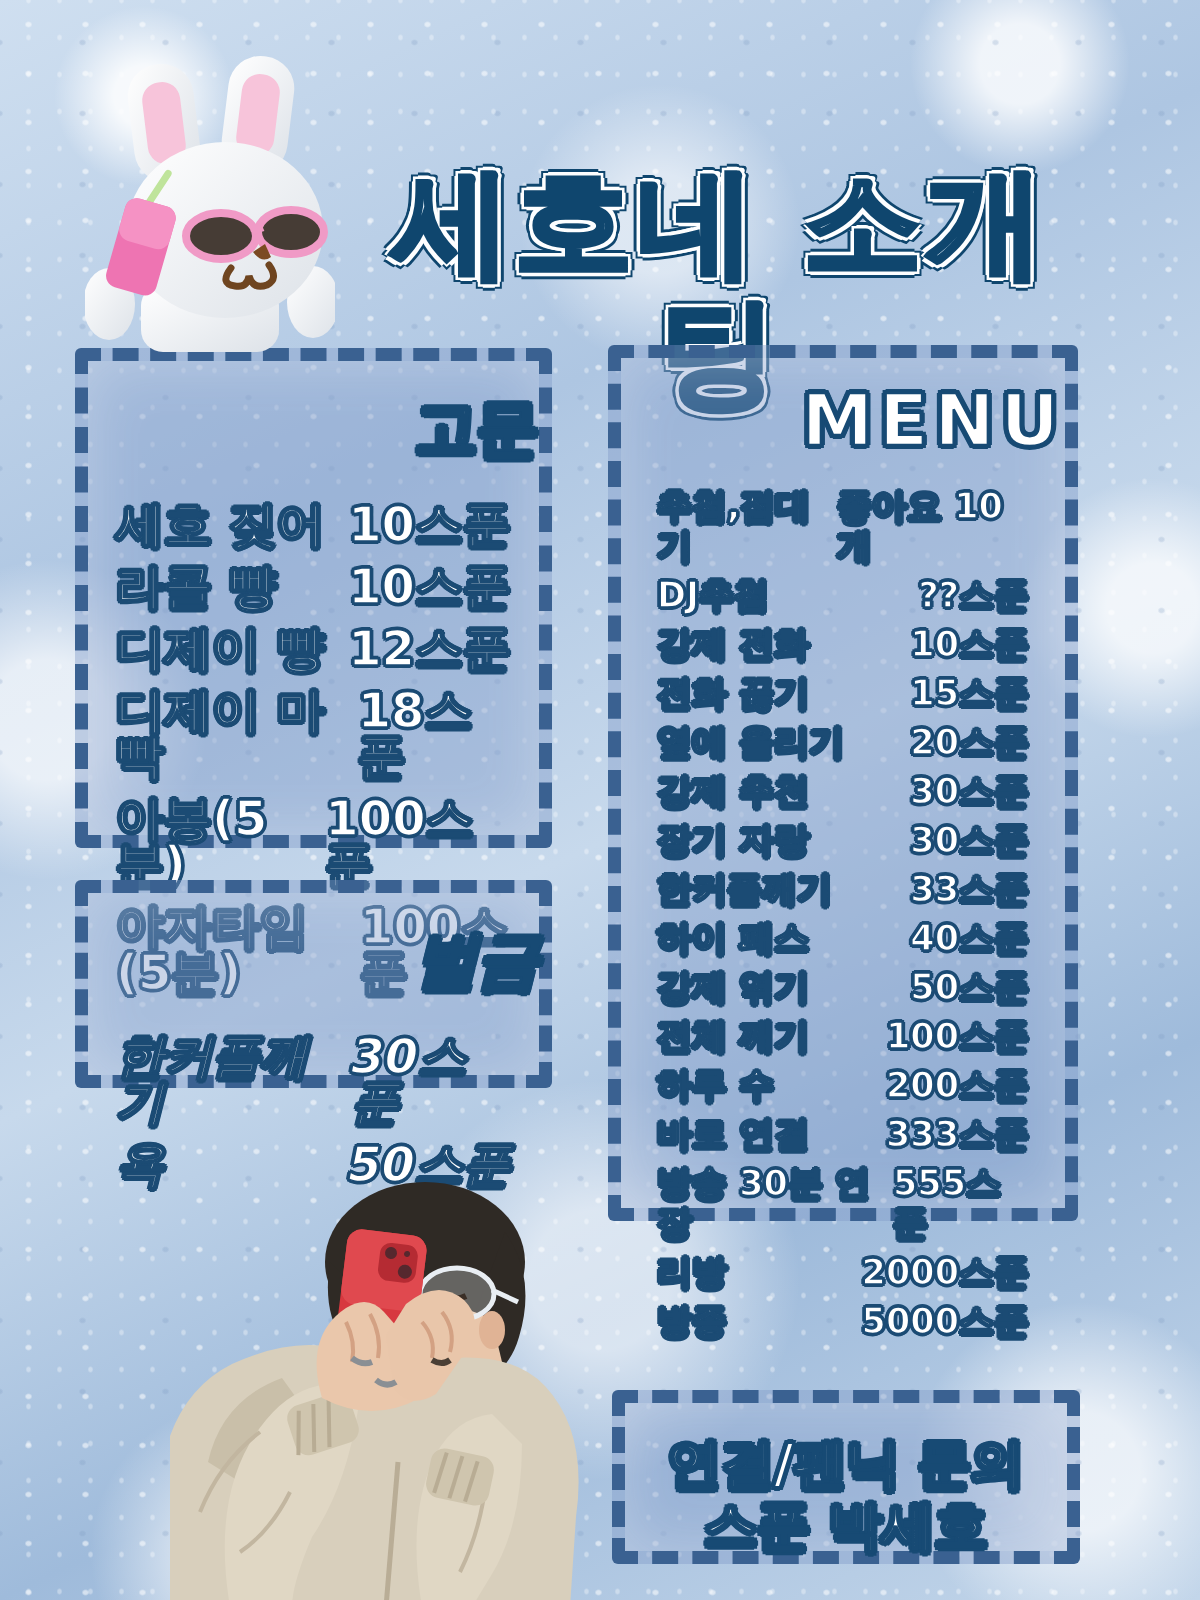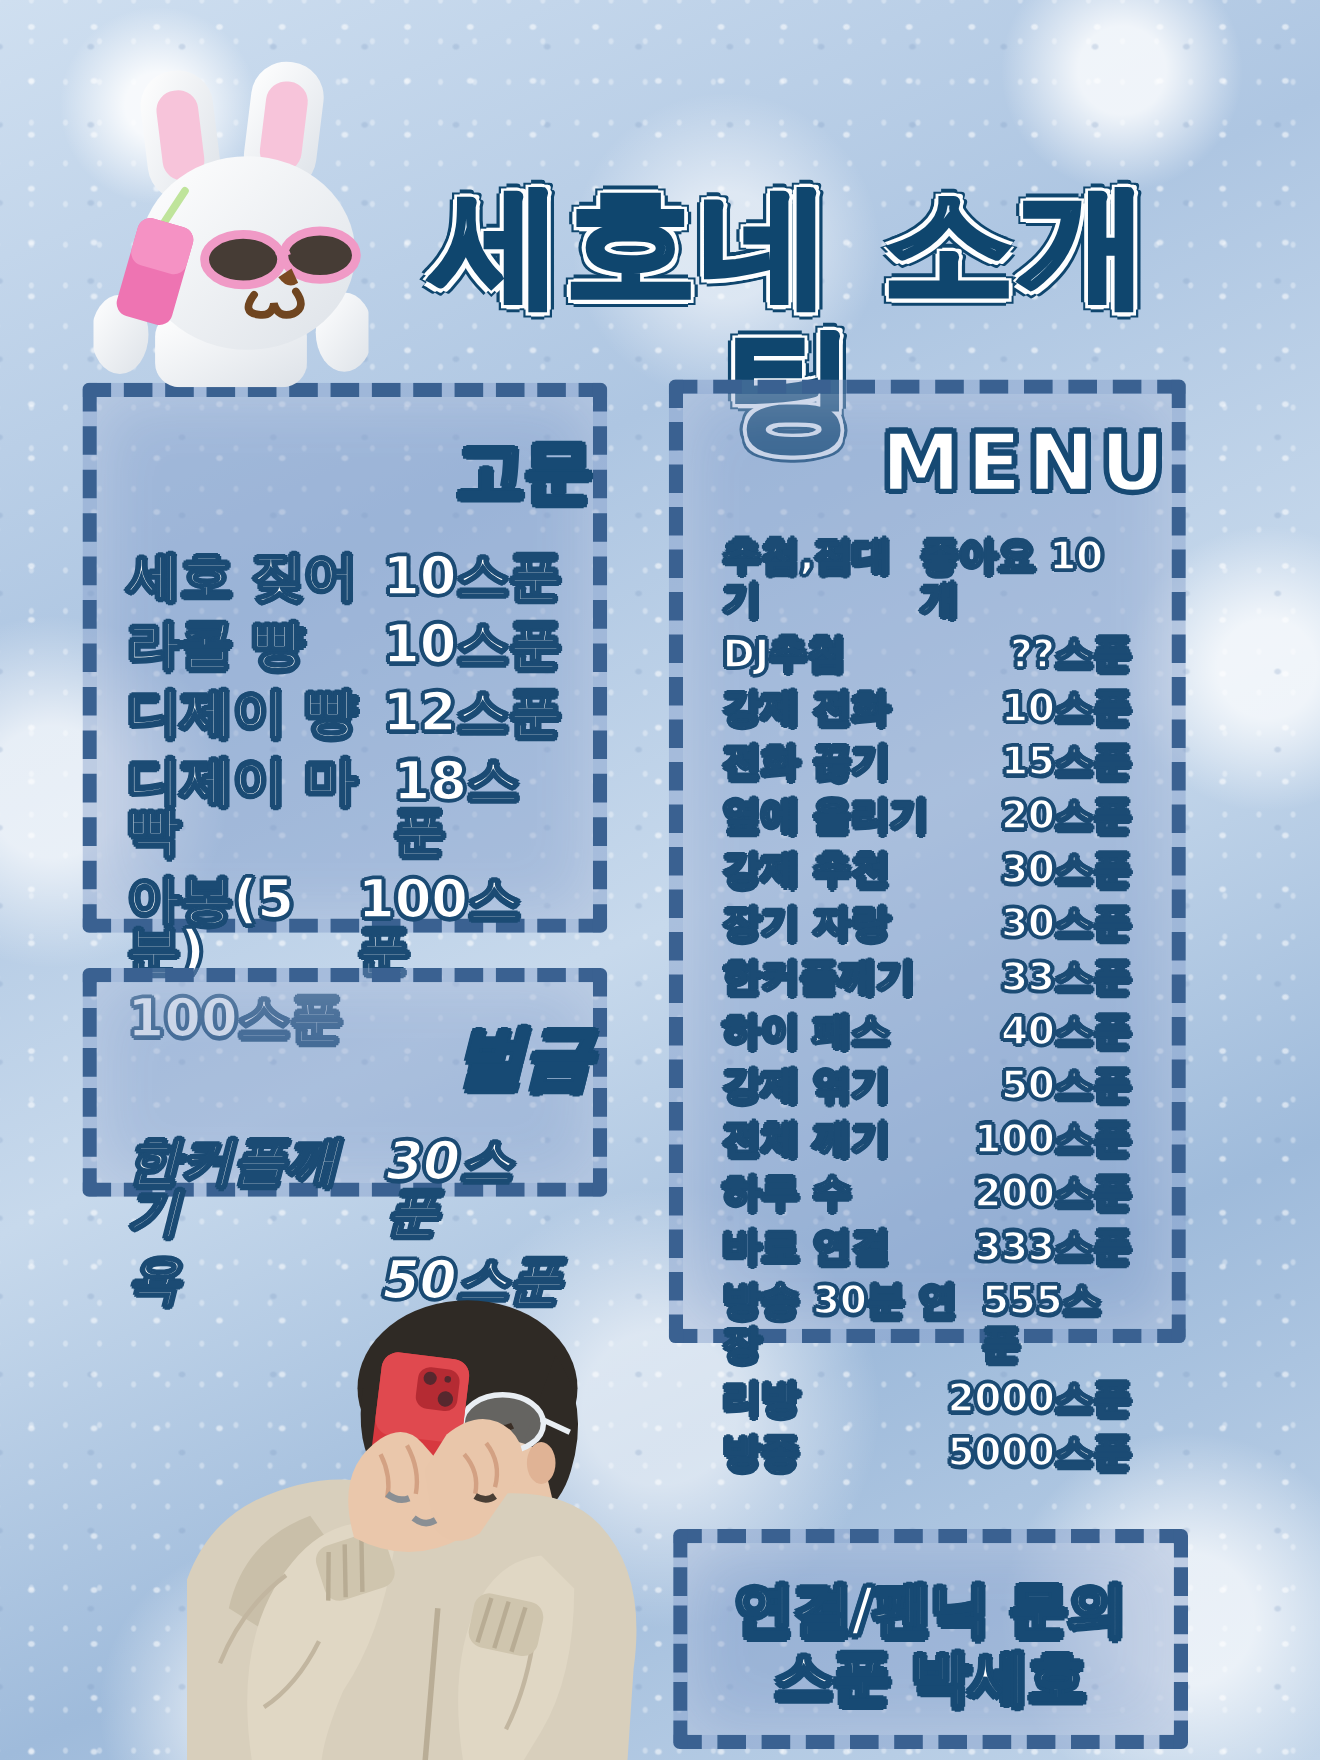--- a/index.html
+++ b/index.html
@@ -43,21 +43,21 @@
   }
 
   .box {
     position:absolute; border:13px dashed #3a6191; border-radius:6px;
     background:rgba(128,156,199,.42);
     box-shadow: inset 0 0 60px rgba(255,255,255,.28);
   }
   #box-torture { left:75px;  top:348px;  width:477px; height:500px; }
   #box-fine    { left:75px;  top:880px;  width:477px; height:208px;font-style:italic; }
   #box-menu    { left:608px; top:345px;  width:470px; height:876px; }
-  #box-contact { left:612px; top:1390px; width:468px; height:200px; padding-top:30px; }
+  #box-contact { left:612px; top:1390px; width:468px; height:174px; padding-top:30px; }
 
   .box-title {
     text-align:right; font-weight:800; font-size:62px; margin:26px 0 30px;
     color:#ffffff; -webkit-text-stroke:2.5px #174a74;
     text-shadow:4px 0 0 #174a74,-4px 0 0 #174a74,0 4px 0 #174a74,0 -4px 0 #174a74,
       3px 3px 0 #174a74,-3px 3px 0 #174a74,3px -3px 0 #174a74,-3px -3px 0 #174a74;
   }
   #box-menu .box-title { font-size:72px; letter-spacing:6px; margin:20px 0 24px; }
 
   .row {
@@ -139,20 +139,21 @@
     </div>
     <div class="row">
       <span class="ot">디제이 마빡</span>
       <span class="ot">18스푼</span>
     </div>
     <div class="row">
       <span class="ot">아봉(5분)</span>
       <span class="ot">100스푼</span>
     </div>
     <div class="row">
+      <span class="ot">야자타임(5분)</span>
       <span class="ot">100스푼</span>
     </div>
   </div>
 
   <div class="box" id="box-fine">
     <div class="box-title">벌금</div>
     <div class="row">
       <span class="ot">한커플깨기</span>
       <span class="ot">30스푼</span>
     </div>

